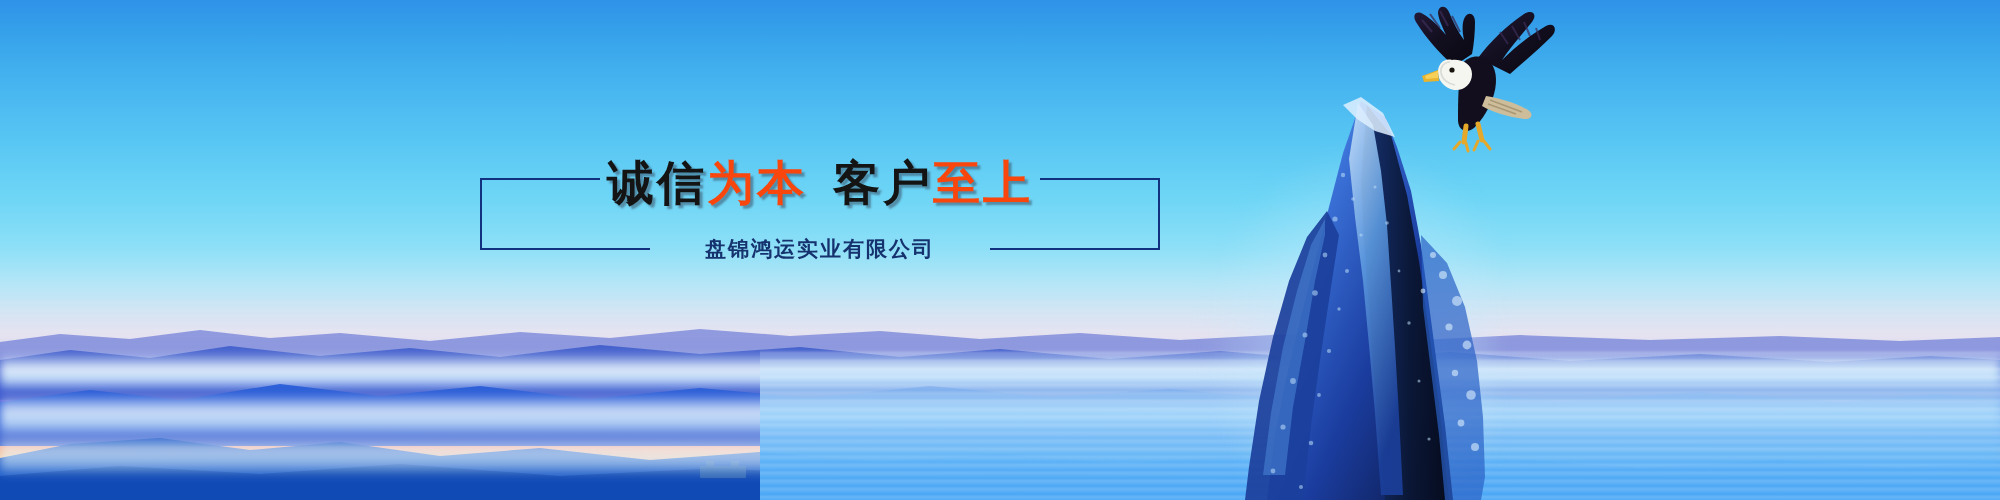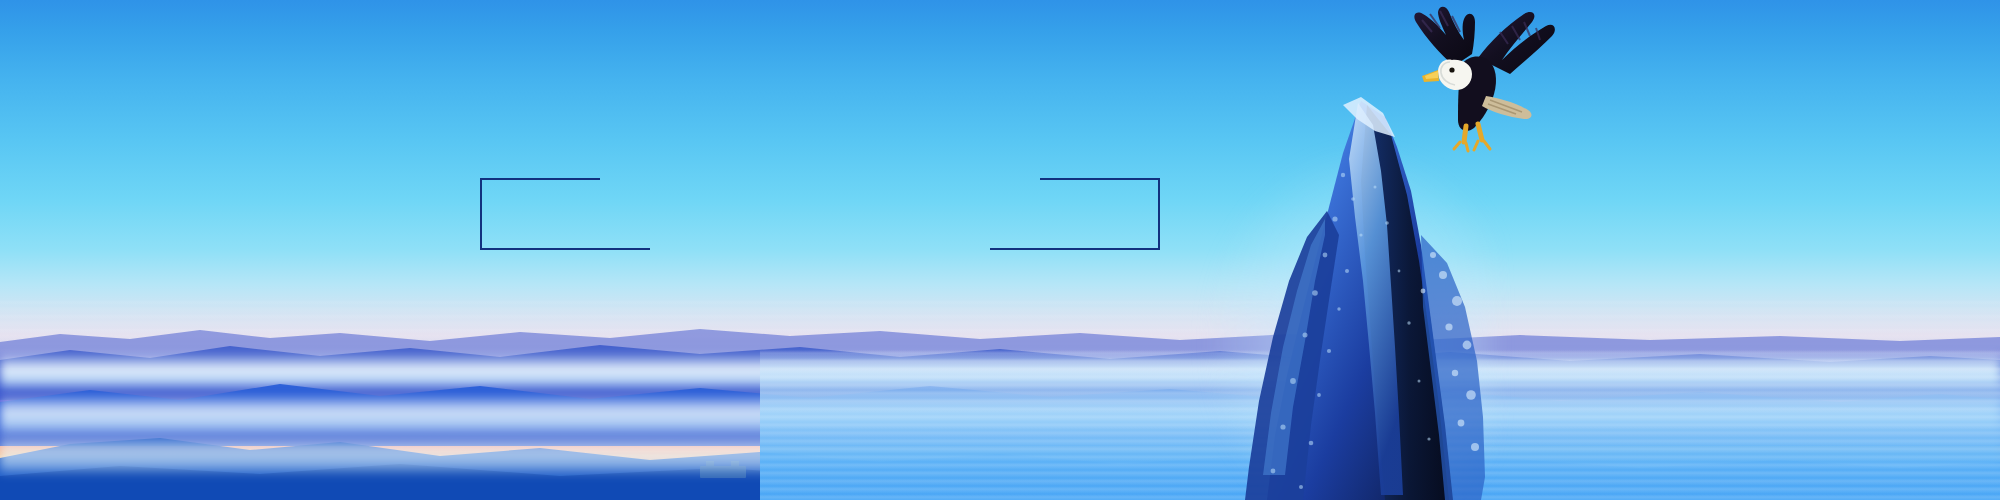--- a/index.html
+++ b/index.html
@@ -361,16 +361,22 @@
 
     <div class="bracket">
       <i class="br-top-l"></i>
       <i class="br-top-r"></i>
       <i class="br-left"></i>
       <i class="br-right"></i>
       <i class="br-bot-l"></i>
       <i class="br-bot-r"></i>
     </div>
 
-
+    <div class="slogan">
+      <span class="s-dark">诚信</span><span class="s-hot">为本</span><span class="s-gap"></span><span class="s-dark">客户</span><span class="s-hot">至上</span>
+    </div>
+
+    <div class="company">
+      <span>盘锦鸿运实业有限公司</span>
+    </div>
   </div>
 
 </div>
 
 </body></html>

